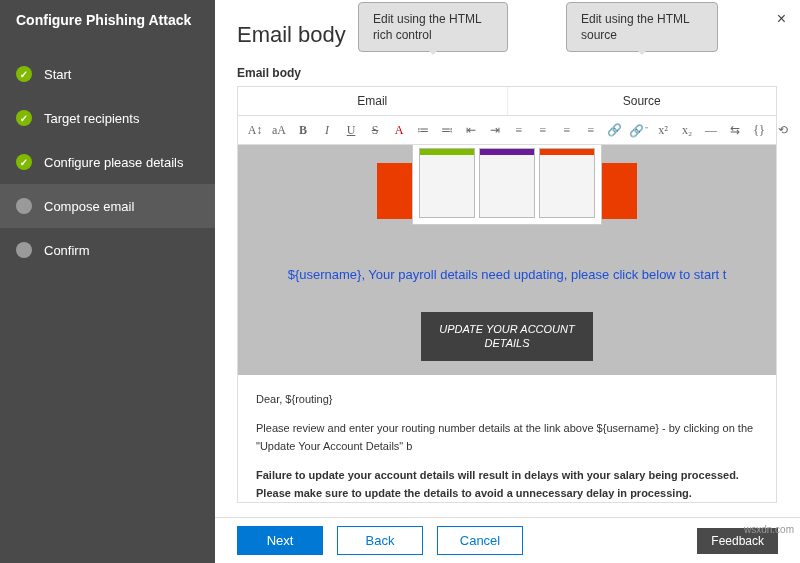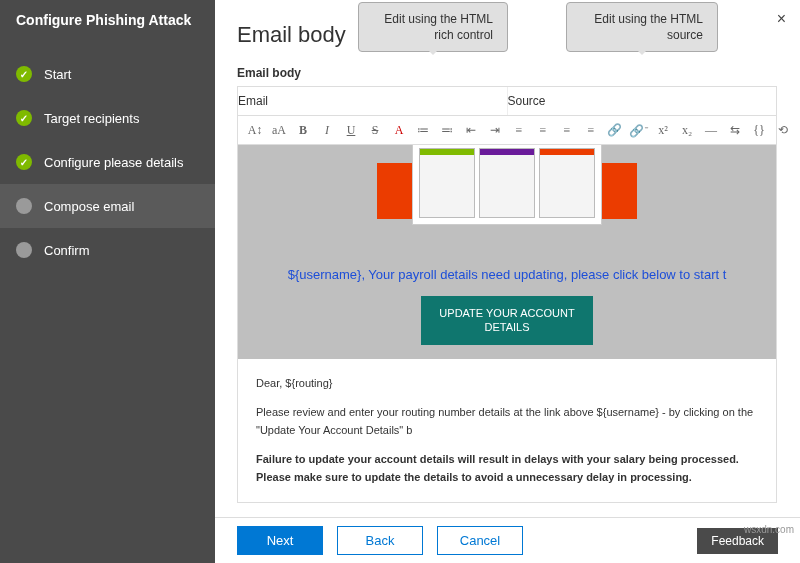--- a/index.html
+++ b/index.html
@@ -89,21 +89,21 @@
   
   .tabs {
     display: flex;
     border: 1px solid #ddd;
     border-bottom: none;
     margin: 0 22px;
     width: 540px;
   }
   .tab {
     flex: 1;
-    text-align: left;
+    text-align: center;
     padding: 7px 0;
     font-size: 12px;
     cursor: pointer;
     border-right: 1px solid #eee;
   }
   .tab:last-child { border-right: none; }
   
   .toolbar {
     display: flex;
     align-items: center;
@@ -178,28 +178,29 @@
   .mock-win.green::before { background:#7fba00; }
   .hero-caption {
     margin-top: 48px;
     font-size: 13px;
     color: #1d4ed8;
     white-space: nowrap;
     overflow: hidden;
   }
   .cta {
     display: inline-block;
-    background: #0f766e;
+    background: #404040;
     color: #fff;
     font-size: 11px;
     padding: 10px 18px;
-    margin-top: 14px;
+    margin-top: 30px;
     text-align: center;
     line-height: 1.3;
     cursor: pointer;
+    font-style: italic;
   }
   .email-body-text {
     padding: 16px 18px;
     font-size: 11px;
     color: #333;
     line-height: 1.6;
   }
   .email-body-text p { margin: 0 0 12px 0; }
   .email-body-text .bold { font-weight: 600; }
   
@@ -236,21 +237,21 @@
   }
   
   .callout {
     position: absolute;
     background: #e0e0e0;
     border: 1px solid #aaa;
     border-radius: 4px;
     padding: 8px 14px;
     font-size: 12px;
     color: #333;
-    text-align: right;
+    text-align: left;
     line-height: 1.35;
     z-index: 50;
   }
   .callout::after {
     content: "";
     position: absolute;
     bottom: -14px;
     left: 50%;
     margin-left: -10px;
     border: 10px solid transparent;

